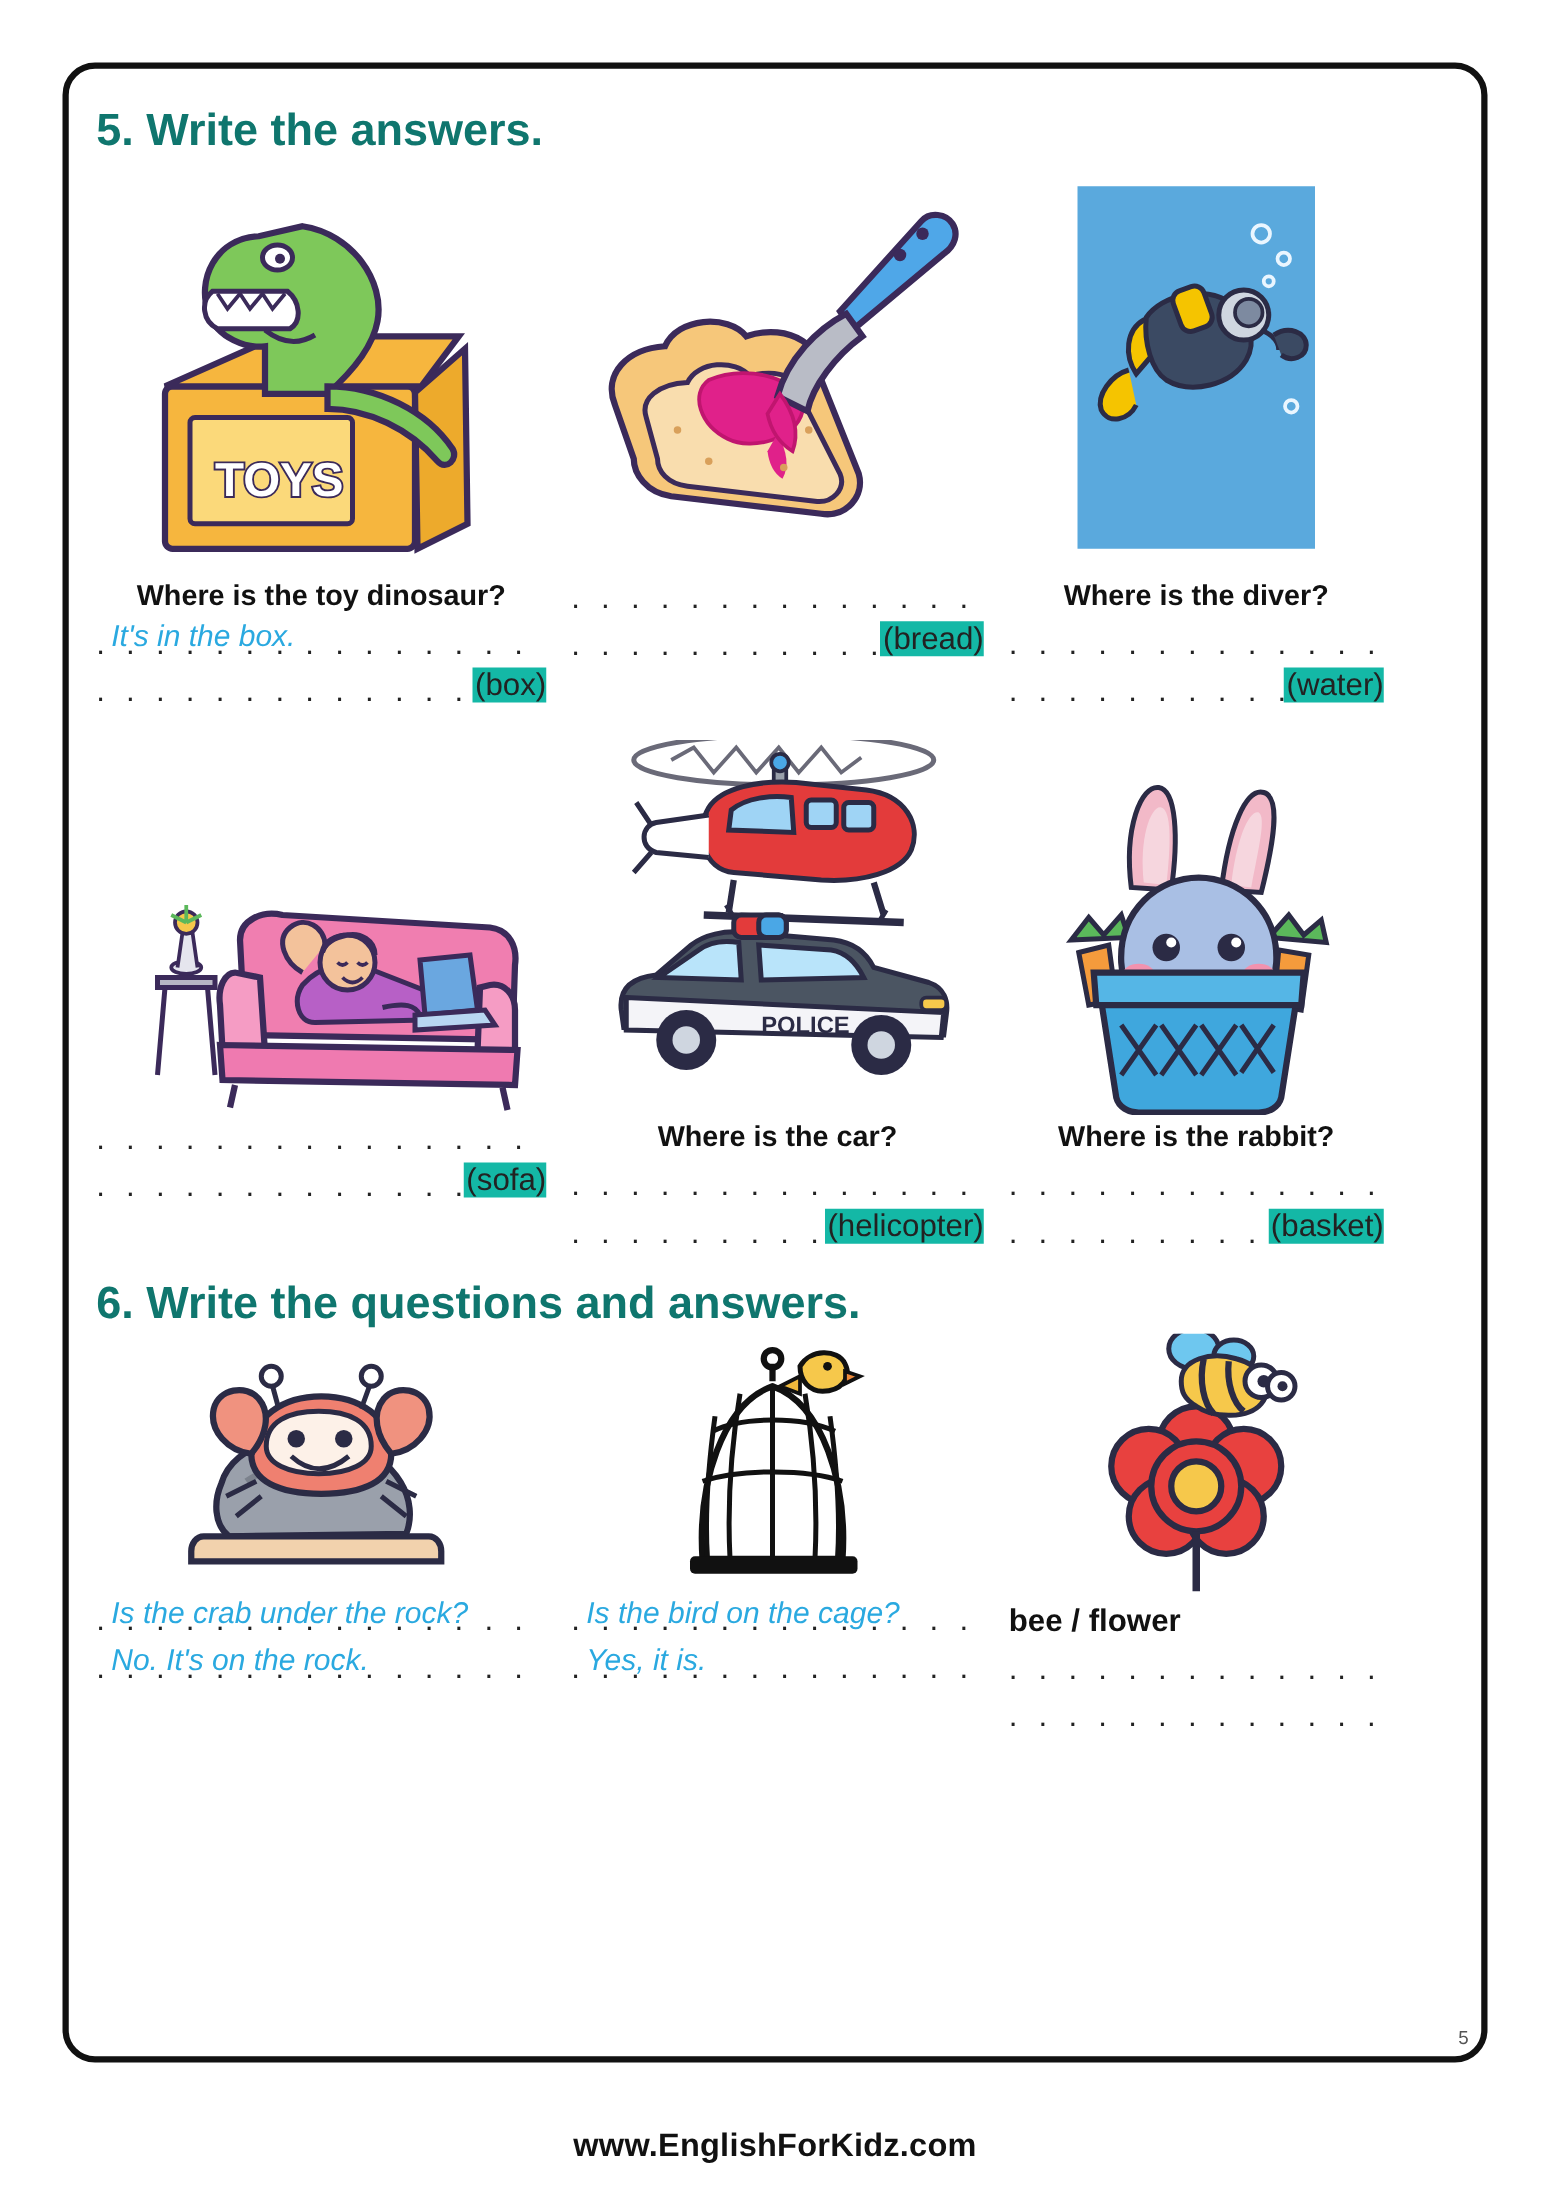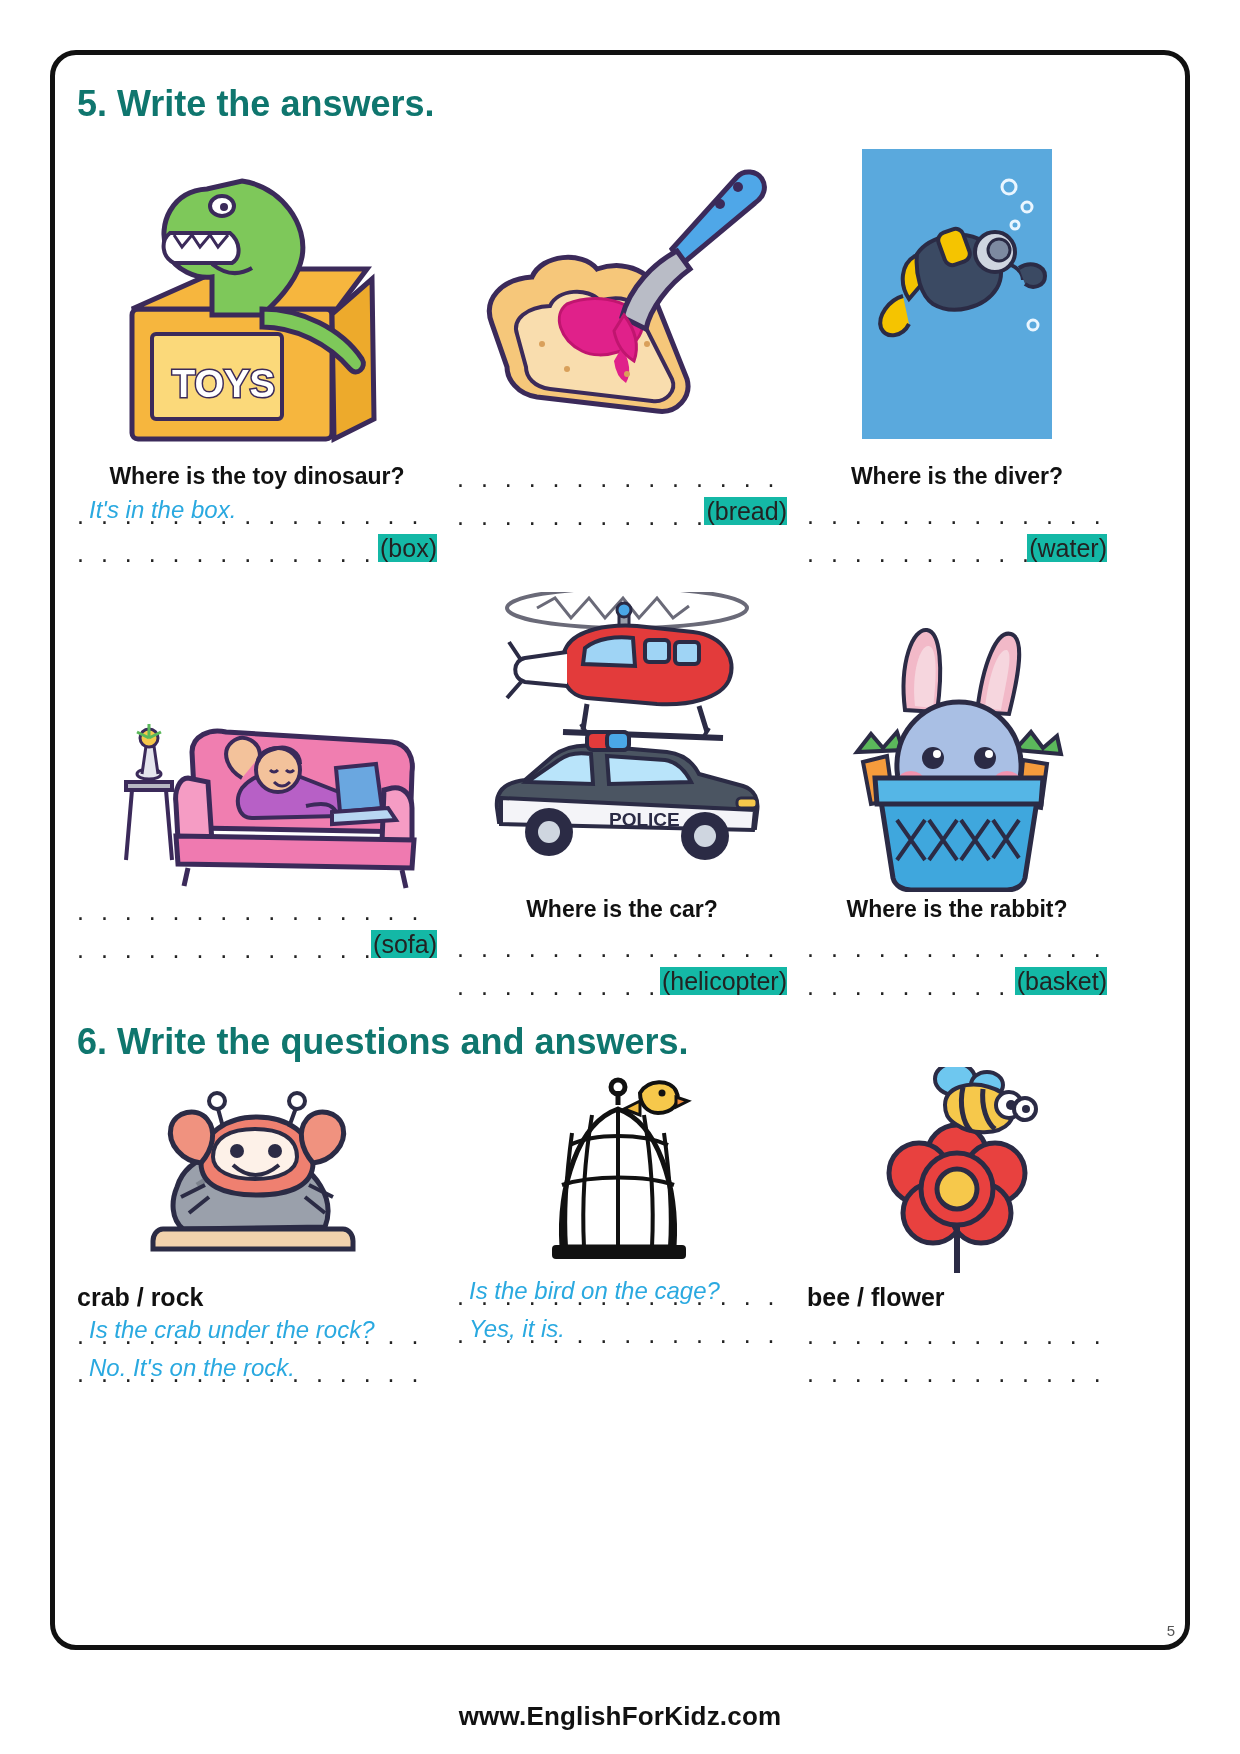--- a/index.html
+++ b/index.html
@@ -376,21 +376,20 @@
             <circle cx="148" cy="84" r="7" fill="#2b2b45"></circle>
             <path d="M106 98 q22 20 46 0" fill="none" stroke="#2b2b45" stroke-width="4"></path>
             <path d="M96 60 l-6 -22 M162 60 l8 -22" stroke="#2b2b45" stroke-width="4"></path>
             <circle cx="90" cy="34" r="8" fill="#fff" stroke="#2b2b45" stroke-width="4"></circle>
             <circle cx="170" cy="34" r="8" fill="#fff" stroke="#2b2b45" stroke-width="4"></circle>
             <path d="M74 96 C56 94 40 78 44 60 C48 44 70 40 80 52 C90 64 86 82 74 96 Z" fill="#f0927f" stroke="#2b2b45" stroke-width="5"></path>
             <path d="M186 96 C204 94 220 78 216 60 C212 44 190 40 180 52 C170 64 174 82 186 96 Z" fill="#f0927f" stroke="#2b2b45" stroke-width="5"></path>
             <path d="M78 118 l-24 12 M82 130 l-20 16 M182 118 l24 12 M178 130 l20 16" stroke="#2b2b45" stroke-width="4" fill="none"></path>
           </svg>
         </div>
-        <div class="label6">crab / rock</div>
         <div class="ansline">
           <div class="dots">. . . . . . . . . . . . . . . . . . . . . .</div>
           <div class="written">Is the crab under the rock?</div>
         </div>
         <div class="ansline">
           <div class="dots">. . . . . . . . . . . . . . . . . . . . . .</div>
           <div class="written">No. It's on the rock.</div>
         </div>
       </div>
 

